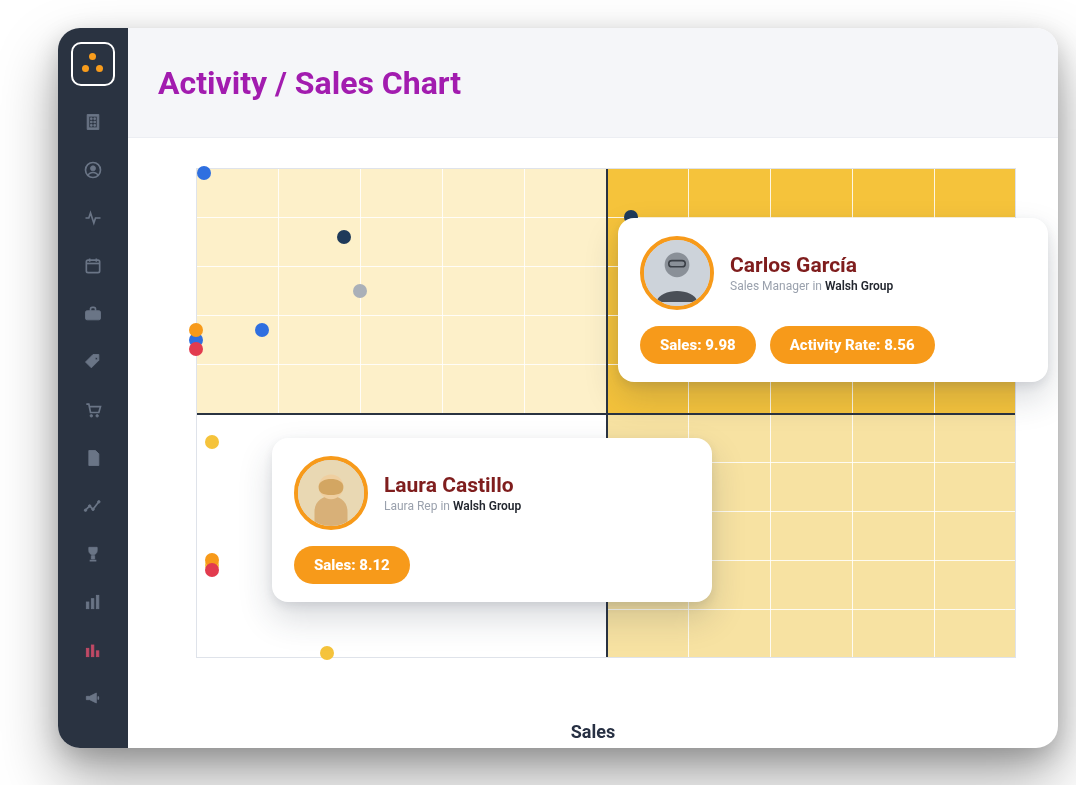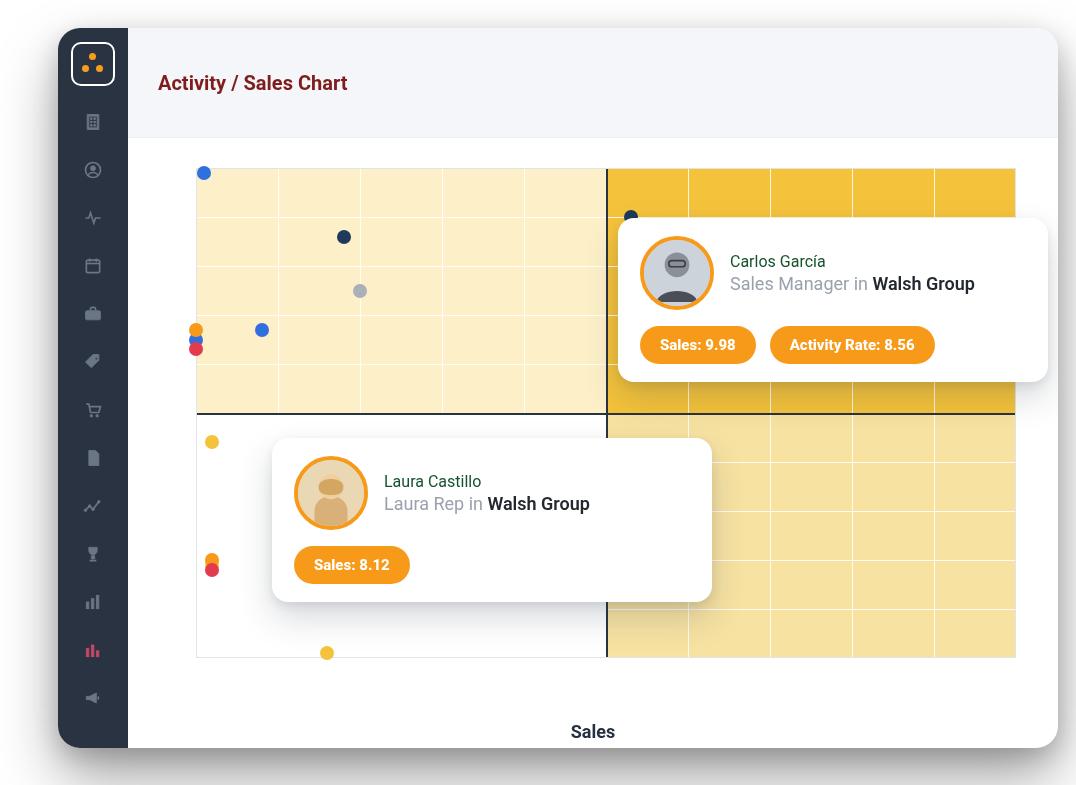--- a/index.html
+++ b/index.html
@@ -56,21 +56,21 @@
   
   .main { flex: 1; display:flex; flex-direction: column; }
   .header {
     height: 110px;
     background: #f5f6f9;
     display:flex; align-items:center;
     padding-left: 30px;
     border-bottom: 1px solid #eceef3;
   }
   .title {
-    font-size: 20px; font-weight: 700; color: #7f1d1d;
+    font-size: 32px; font-weight: 700; color: #a21caf;
   }
   .chart-wrap {
     flex:1; position: relative;
     padding: 30px 30px 30px 60px;
   }
   .ylabel {
     position:absolute;
     left: 14px; top: 50%;
     transform: translateY(-50%) rotate(-90deg);
     transform-origin: center;
@@ -119,22 +119,22 @@
   }
   .card-head { display:flex; align-items:center; gap:16px; }
   .avatar {
     width:74px; height:74px; border-radius:50%;
     border: 4px solid #f79a1a;
     background:#d9dde4;
     display:flex; align-items:center; justify-content:center;
     overflow:hidden;
   }
   .avatar svg { width:70px; height:70px; }
-  .name { font-size:16px; font-weight:400; color:#14532d; }
-  .subtitle { font-size:18px; color:#9aa1ad; margin-top:2px; }
+  .name { font-size:21px; font-weight:700; color:#7f1d1d; }
+  .subtitle { font-size:12px; color:#9aa1ad; margin-top:2px; }
   .subtitle .company { color:#23272f; font-weight:600; }
   .pills { display:flex; gap:14px; margin-top:16px; }
   .pill {
     background:#f79a1a; color:#ffffff; font-weight:800; font-size:15px;
     padding: 10px 20px; border-radius: 999px; white-space:nowrap;
   }
   .pill span.lbl::after { content:": "; }
 </style>
 </head>
 <body>

